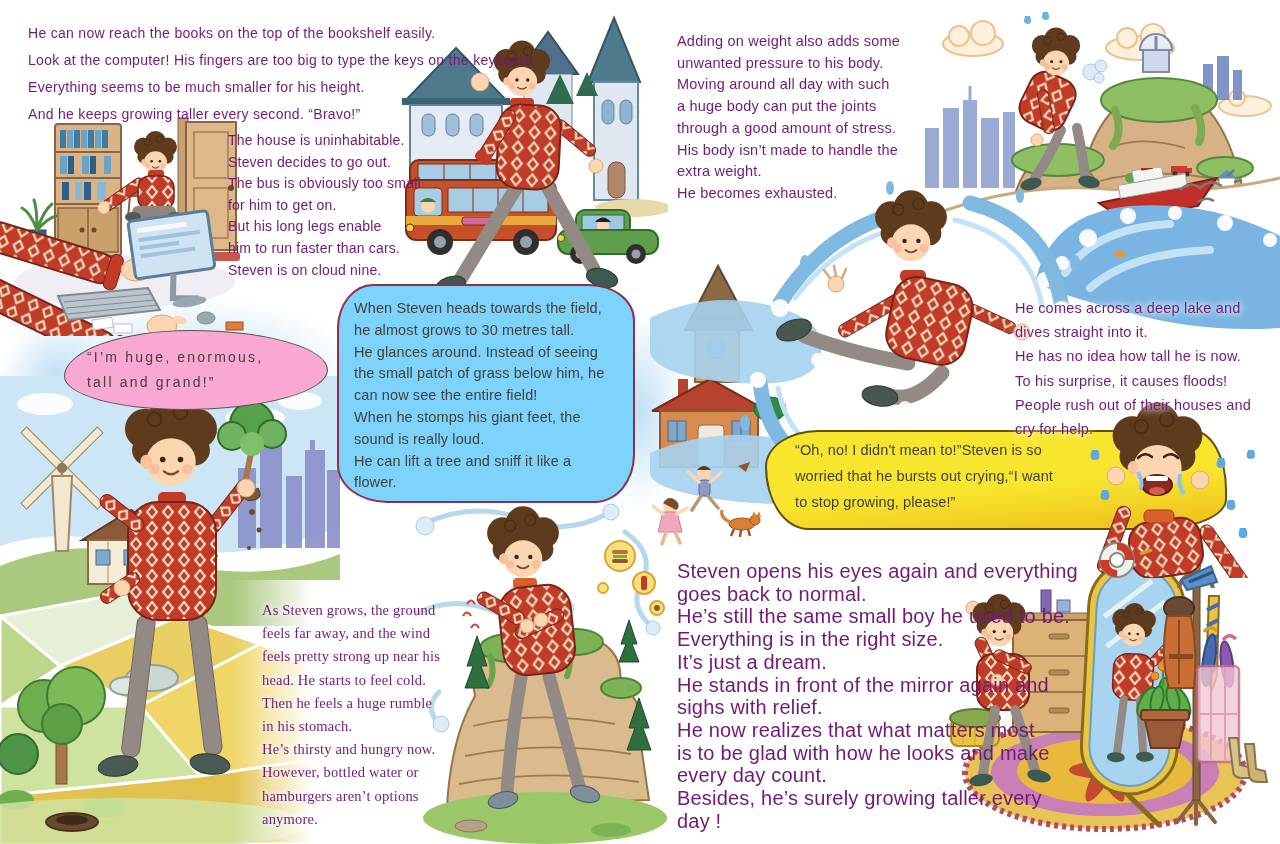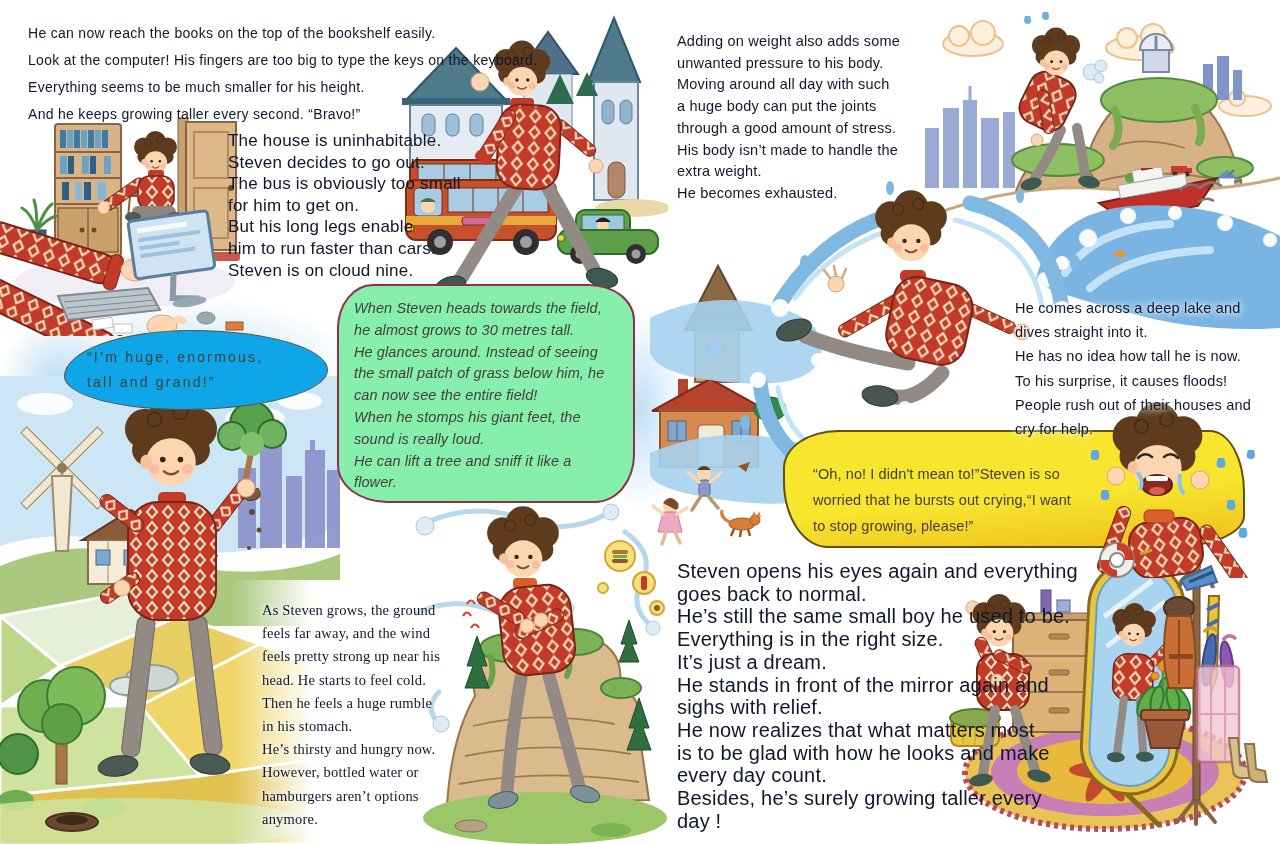--- a/index.html
+++ b/index.html
@@ -2,42 +2,42 @@
 <html><head>
 <meta charset="utf-8">
 <title>Storybook Spread</title>
 <style>
   html,body{margin:0;padding:0;background:#ffffff;}
   .page{position:relative;width:1280px;height:844px;background:#ffffff;overflow:hidden;
         font-family:"Liberation Sans",sans-serif;color:#44403a;}
   .scene{position:absolute;z-index:1;}
   .skypatch{position:absolute;z-index:0;border-radius:50%;
             background:radial-gradient(closest-side,rgba(176,216,242,.8),rgba(176,216,242,0));}
-  .txt{position:absolute;z-index:5;white-space:pre-line;color:#0f172a;}
+  .txt{position:absolute;z-index:5;white-space:pre-line;color:#701a75;}
   .t-intro{left:28px;top:20px;width:540px;font-size:14px;line-height:27px;letter-spacing:.3px;}
-  .t-house{left:228px;top:130px;font-size:17px;line-height:21.6px;letter-spacing:.2px;}
+  .t-house{left:228px;top:130px;font-size:14px;line-height:21.6px;letter-spacing:.2px;}
   .t-grow{left:262px;top:599px;font-size:14.5px;line-height:23.2px;letter-spacing:.2px;
           text-shadow:0 0 6px #fff,0 0 10px #fff;font-family:Liberation Serif, serif;}
   .t-weight{left:677px;top:31px;font-size:14.5px;line-height:21.7px;letter-spacing:.2px;}
   .t-lake{left:1015px;top:296px;font-size:14.5px;line-height:24.2px;letter-spacing:.2px;
           text-shadow:0 0 6px #fff,0 0 10px #fff;}
   .t-dream{left:677px;top:560px;font-size:20px;line-height:22.7px;letter-spacing:.2px;}
   .bub{position:absolute;z-index:2;box-sizing:border-box;}
-  .bub-cream{left:64px;top:330px;width:264px;height:80px;background:#0ea5e9;
+  .bub-cream{left:64px;top:330px;width:264px;height:80px;background:#f9a8d4;
              border:1.6px solid #5a5248;border-radius:48% 52% 55% 45% / 58% 50% 50% 42%;
              display:flex;align-items:center;}
   .t-huge{white-space:pre-line;font-size:14px;line-height:25px;letter-spacing:2.2px;padding-left:22px;}
-  .bub-blue{left:337px;top:284px;width:298px;height:219px;background:#86efac;
+  .bub-blue{left:337px;top:284px;width:298px;height:219px;background:#7dd3fc;
             border:2.5px solid #8e3148;border-radius:36px 46px 40px 50px/44px 36px 48px 38px;
-            padding:12px 15px;font-style:italic;}
+            padding:12px 15px;}
   .t-field{white-space:pre-line;font-size:14.5px;line-height:21.8px;letter-spacing:.1px;}
-  .bub-yellow{left:783px;top:430px;width:462px;height:118px;z-index:3;
+  .bub-yellow{left:765px;top:430px;width:462px;height:100px;z-index:3;
               background:linear-gradient(175deg,#f8e62e 55%,#eebd1b);
               border:2px solid #60510f;border-radius:55px 35px 75px 45px/38px 62px 32px 66px;
-              padding:29px 160px 10px 28px;}
+              padding:5px 160px 10px 28px;}
   .t-cry{white-space:pre-line;font-size:14.5px;line-height:26px;letter-spacing:.1px;}
   .cryboy{position:absolute;left:1072px;top:392px;z-index:4;}
 </style>
 </head>
 <body>
 
 <svg width="0" height="0" style="position:absolute" aria-hidden="true">
 <defs>
   <pattern id="dpat" width="16" height="16" patternUnits="userSpaceOnUse">
     <rect width="16" height="16" fill="#c23b28"></rect>

